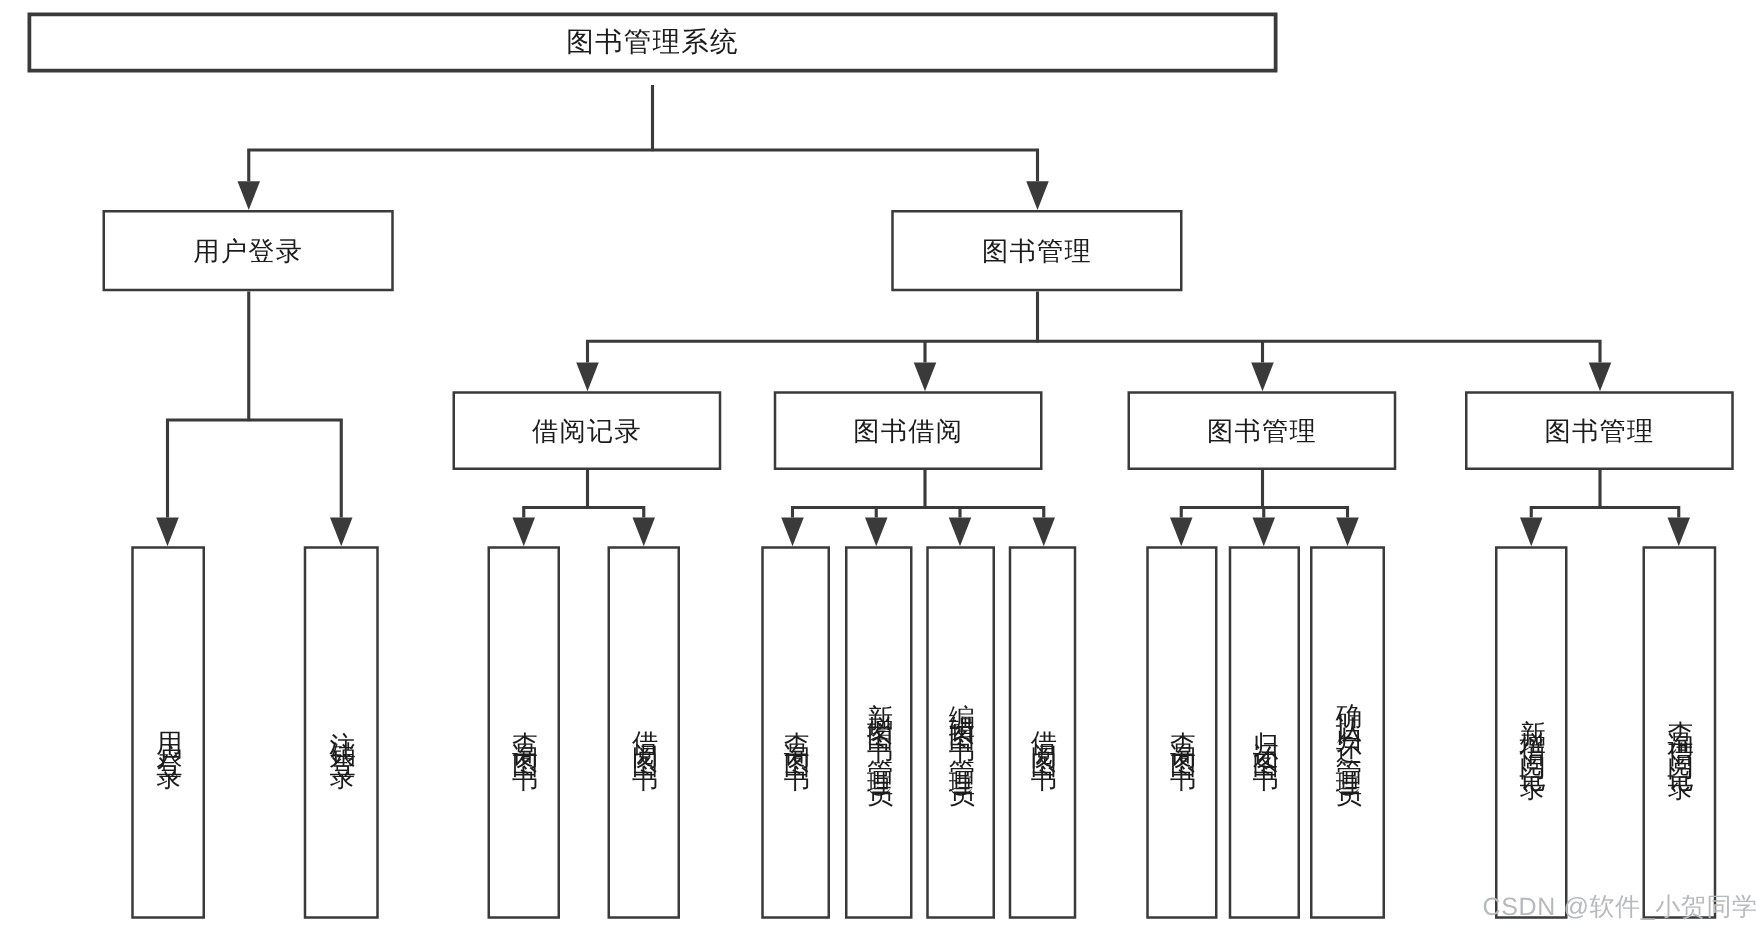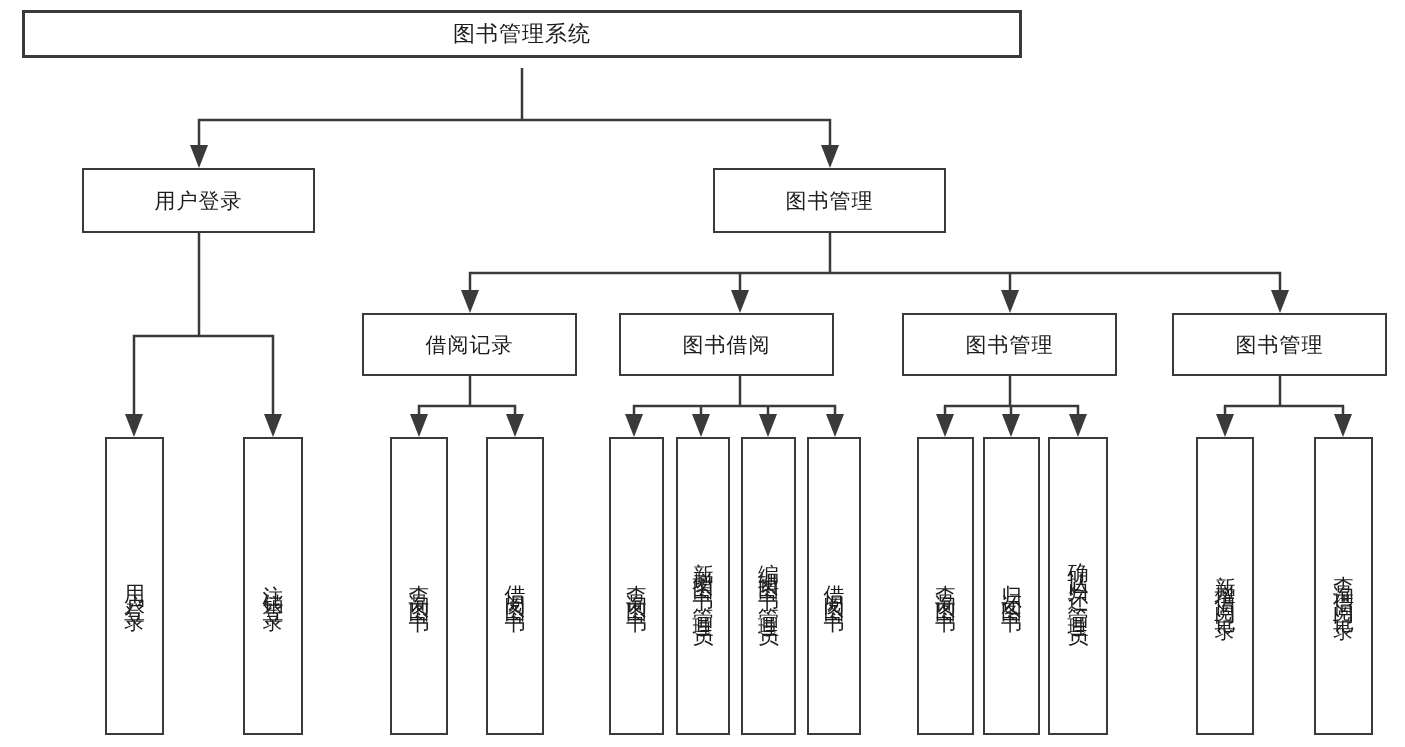--- a/index.html
+++ b/index.html
@@ -202,14 +202,15 @@
     <span>确认归还（管理员）</span>
   </div>
 
   <div class="leaf" id="lf-borrow-records-1">
     <span>新增借阅记录</span>
   </div>
   <div class="leaf" id="lf-borrow-records-2">
     <span>查询借阅记录</span>
   </div>
 
+  <div class="watermark">CSDN @软件_小贺同学</div>
 
 </div>
 
 </body></html>

